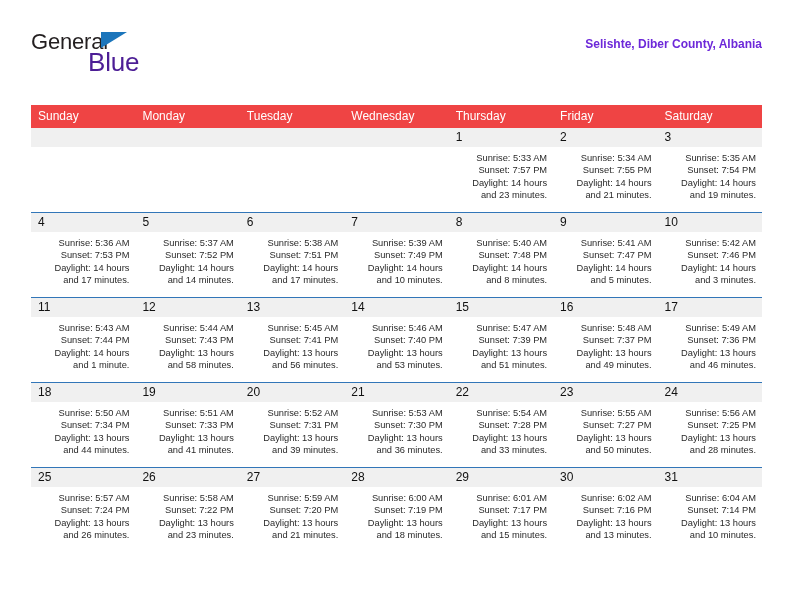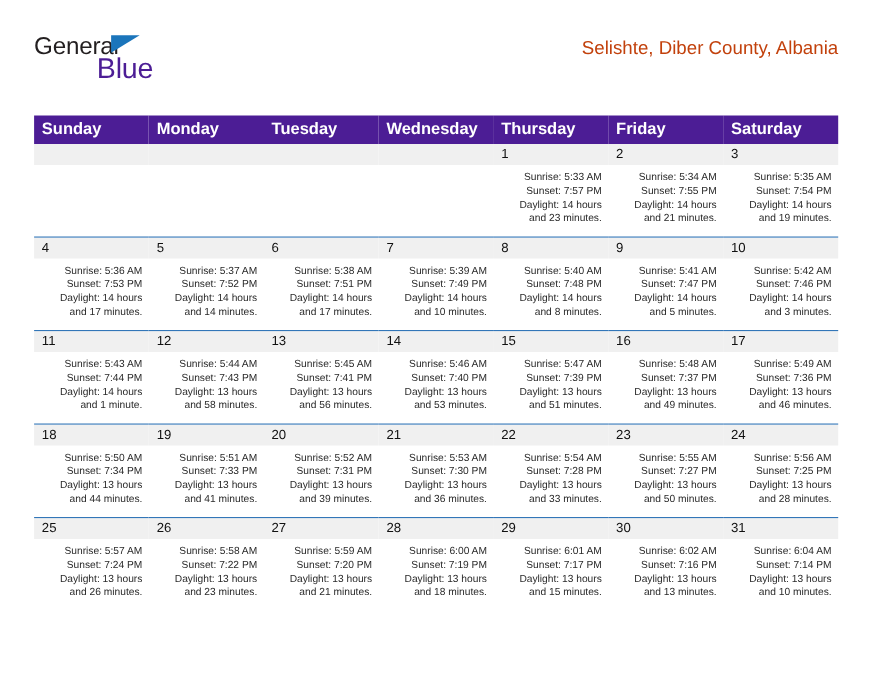--- a/index.html
+++ b/index.html
@@ -71,42 +71,42 @@
     text-align: right;
   }
   .month-title {
     font-size: 29px;
     font-weight: normal;
     color: #000;
     line-height: 34px;
     white-space: nowrap;
   }
   .location-title {
-    font-size: 17px;
-    font-weight: normal;
-    color: #c2410c;
+    font-size: 12px;
+    font-weight: bold;
+    color: #6d28d9;
     line-height: 20px;
     margin-top: 6px;
     white-space: nowrap;
   }
 
   
   .calendar {
     position: absolute;
     left: 31px;
     top: 105px;
     width: 731px;
     border-collapse: collapse;
     table-layout: fixed;
   }
   .calendar th {
-    background: #4c1d95;
+    background: #ef4444;
     color: #ffffff;
-    font-size: 15px;
-    font-weight: bold;
+    font-size: 12px;
+    font-weight: normal;
     text-align: left;
     padding: 4px 0 5px 7px;
     height: 11px;
     border: none;
   }
   .calendar td {
     vertical-align: top;
     padding: 0;
     border: none;
     border-top: 1.6px solid #3276b8;

